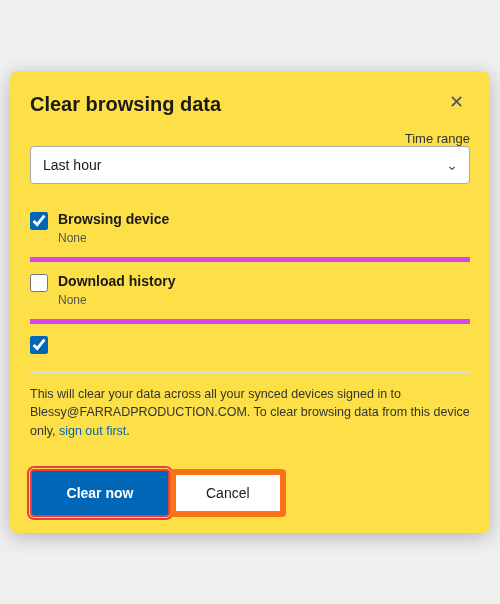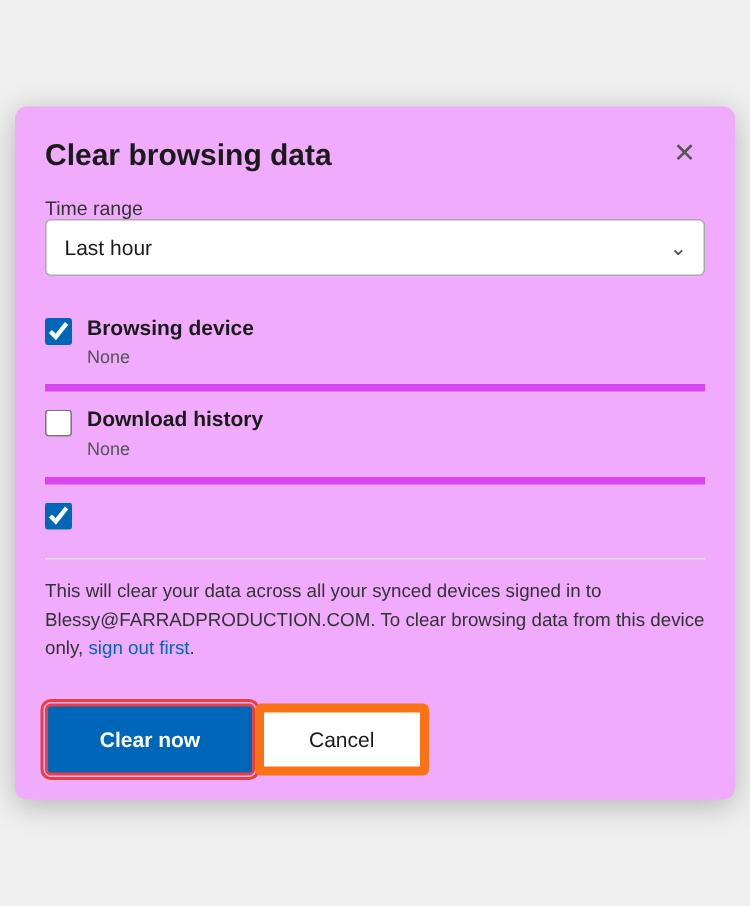--- a/index.html
+++ b/index.html
@@ -13,21 +13,21 @@
       background: #f0f0f0;
       display: flex;
       align-items: center;
       justify-content: center;
       width: 500px;
       height: 604px;
       overflow: hidden;
     }
 
     .dialog {
-      background: #f0abfc;
+      background: #fde047;
       border-radius: 8px;
       width: 480px;
       max-height: 590px;
       box-shadow: 0 4px 20px rgba(0,0,0,0.25);
       display: flex;
       flex-direction: column;
       position: relative;
     }
 
     .dialog-header {
@@ -71,20 +71,21 @@
     .dialog-body::-webkit-scrollbar-thumb {
       background: #c1c1c1;
       border-radius: 4px;
     }
 
     .label-time-range {
       font-size: 13px;
       color: #333;
       margin-bottom: 0;
       margin-top: 4px;
+      text-align: right;
     }
 
     .select-wrapper {
       position: relative;
       margin-bottom: 16px;
     }
 
     .time-select {
       width: 100%;
       padding: 10px 44px 10px 12px;

